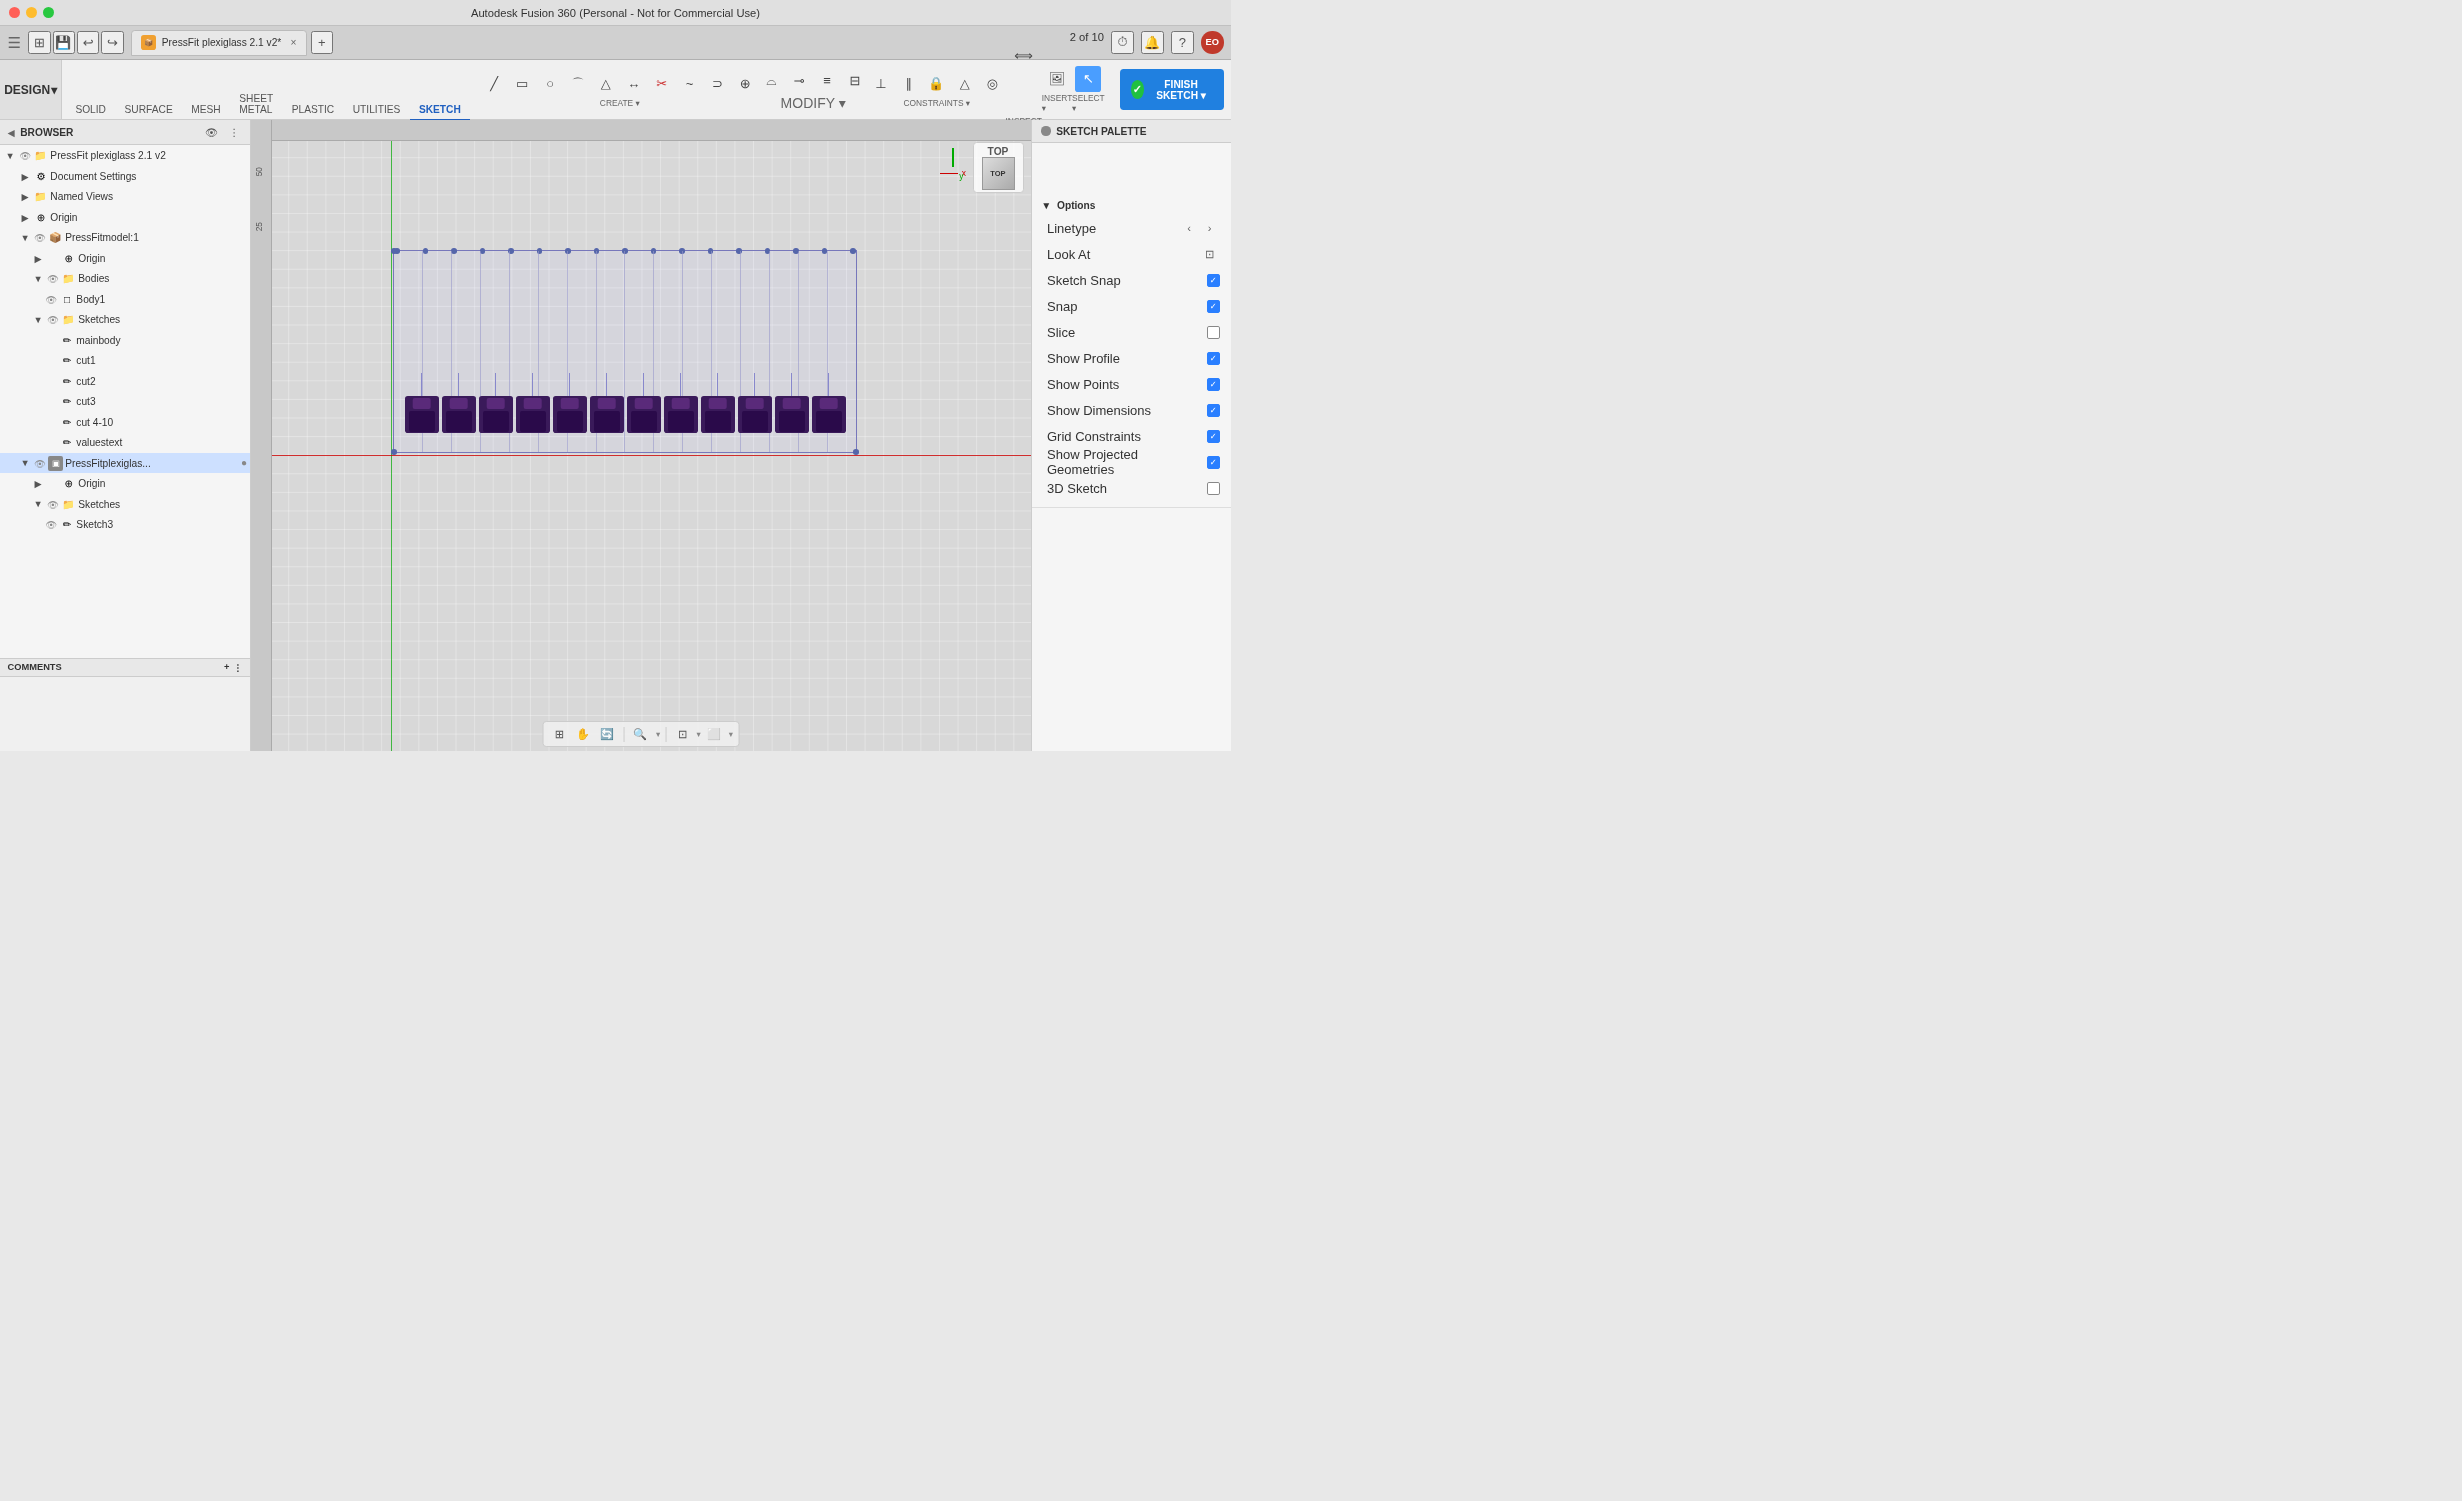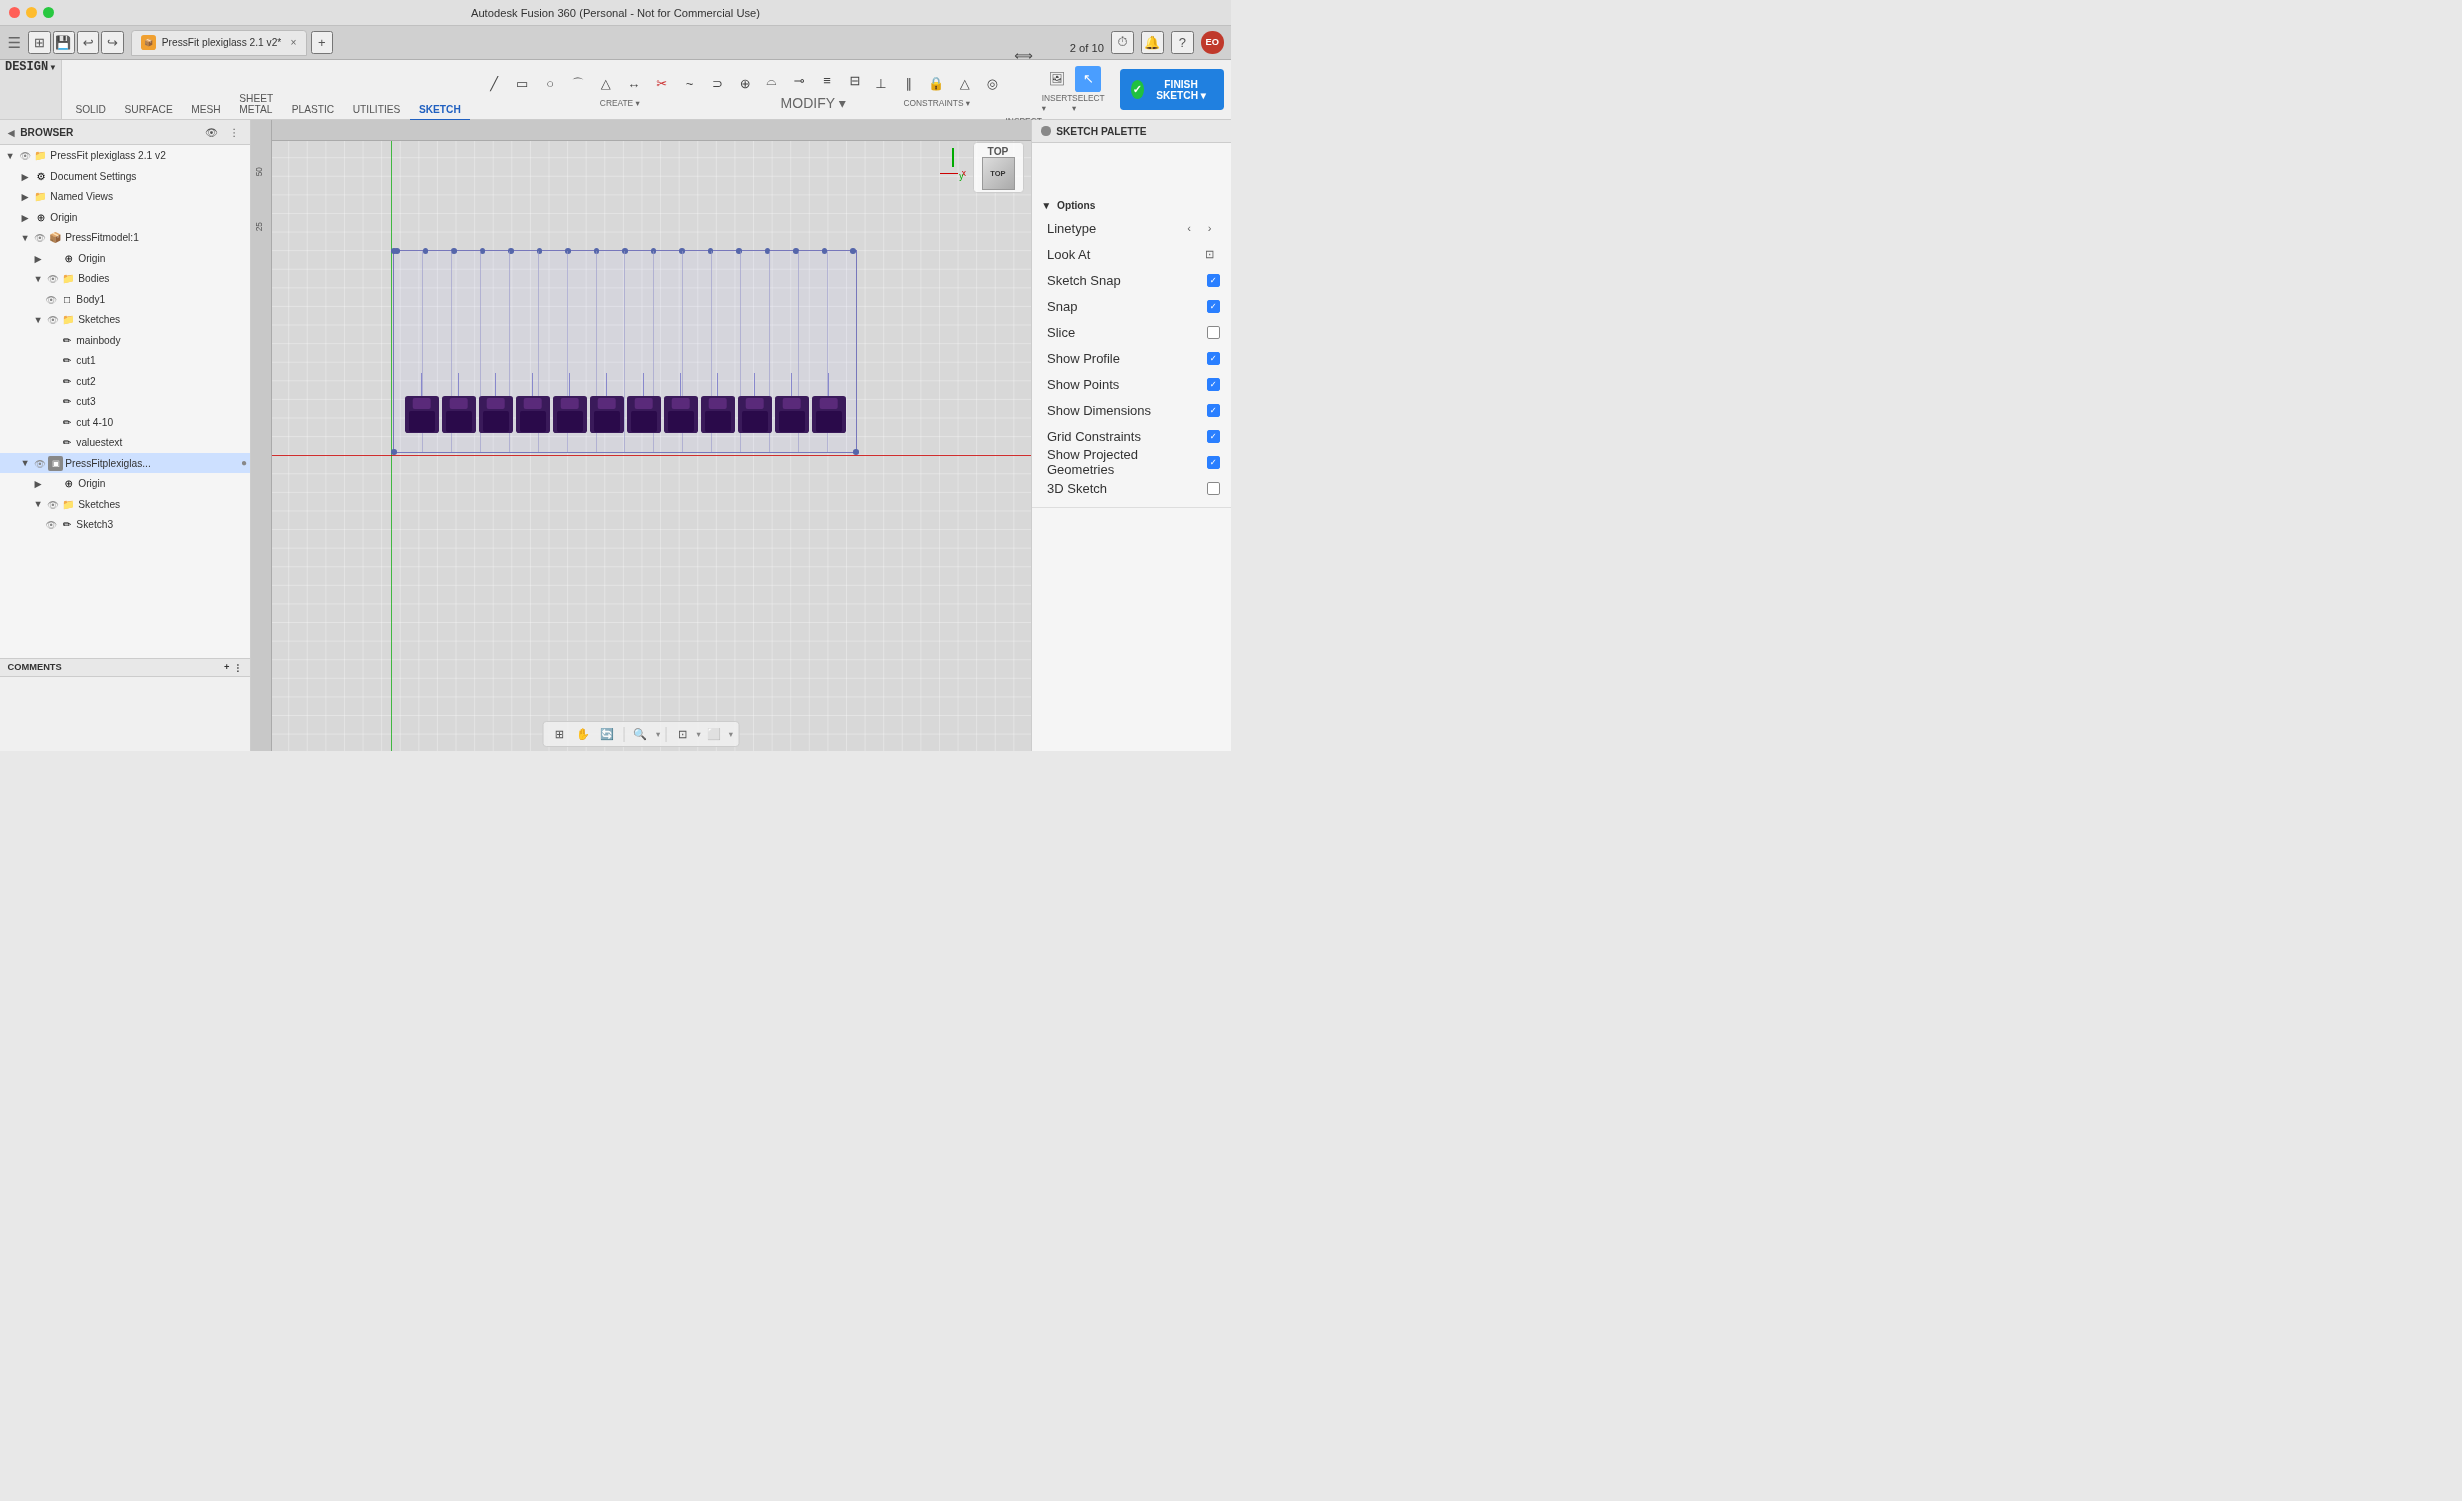--- a/index.html
+++ b/index.html
@@ -50,44 +50,44 @@
       border: 0.9px solid #bbb;
       border-radius: 3.7px 3.7px 0 0;
       padding: 3.7px 9.3px;
       height: 26px;
       gap: 5.6px;
       cursor: pointer;
     }
     .tab-icon { width: 15px; height: 15px; background: #f0a030; border-radius: 2.8px; display: flex; align-items: center; justify-content: center; font-size: 7.5px; }
     .tab-label { font-size: 10.2px; color: #333; }
     .tab-close { font-size: 10.2px; color: #666; cursor: pointer; margin-left: 3.7px; }
-    .tab-bar-right { margin-left: auto; display: flex; align-items: flex-end; gap: 7.5px; }
+    .tab-bar-right { margin-left: auto; display: flex; align-items: flex-start; gap: 7.5px; }
     .tab-count { font-size: 11.2px; color: #333; font-weight: 500; }
     .tab-icon-btn { width: 22.4px; height: 22.4px; display: flex; align-items: center; justify-content: center; cursor: pointer; color: #555; font-size: 13px; }
 
     
     .toolbar {
       height: 60px;
       background: #f0f0f0;
       border-bottom: 0.9px solid #ccc;
       display: flex;
       align-items: stretch;
     }
     .toolbar-design {
       width: 84px;
       display: flex;
+      align-items: center;
       justify-content: center;
       background: #e0e0e0;
       border-right: 0.9px solid #ccc;
       cursor: pointer;
       font-size: 12px;
       font-weight: 600;
       color: #333;
       gap: 1px;
-      font-family: Liberation Mono, monospace;
     }
     .tool-btn {
       width: 26px; height: 26px;
       display: flex; align-items: center; justify-content: center;
       cursor: pointer;
       border-radius: 2.8px;
       color: #444;
       font-size: 13px;
       border: none;
       background: transparent;

